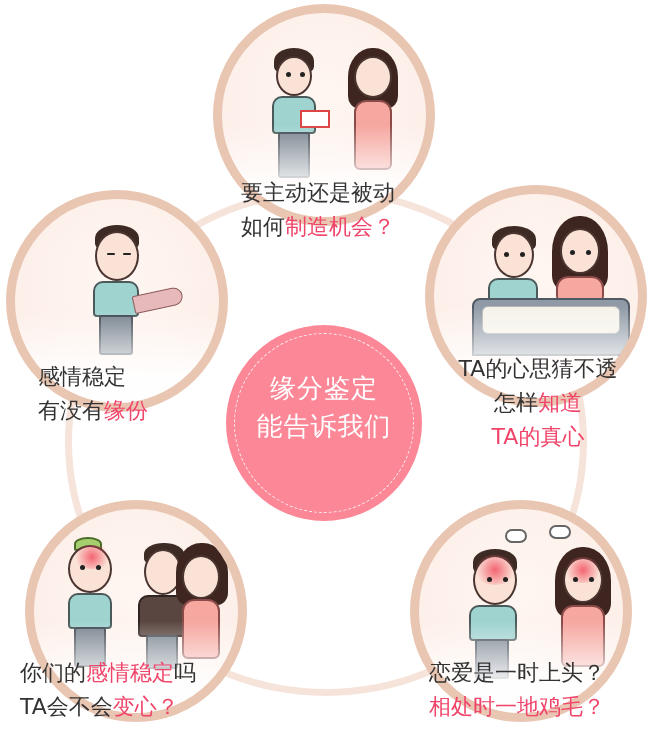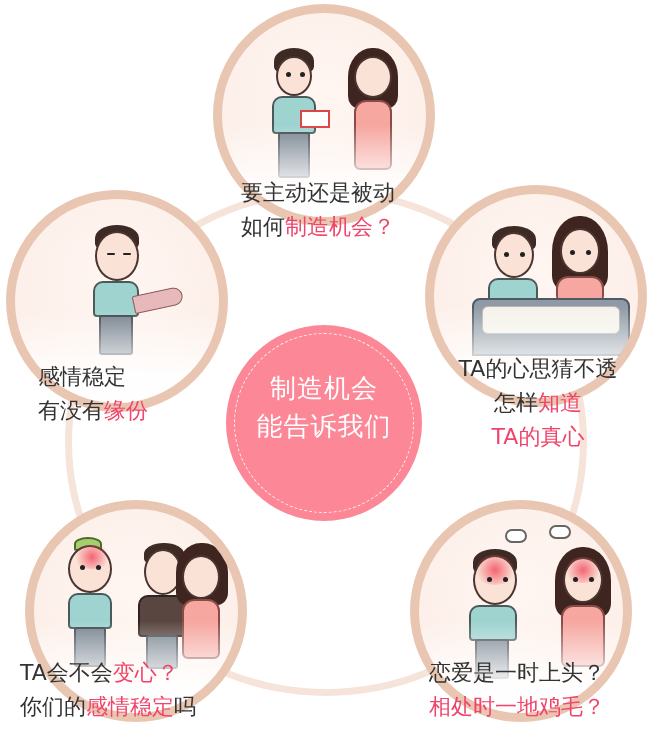--- a/index.html
+++ b/index.html
@@ -165,21 +165,21 @@
       <div class="eye" style="left:128px;top:48px;"></div>
       <div class="eye" style="left:144px;top:48px;"></div>
       <div class="dress" style="left:116px;top:76px;width:44px;height:62px;"></div>
     </div>
     <div class="fade"></div>
   </div>
 
   <div class="center-circle">
     <div class="dash"></div>
     <div class="center-text">
-      <div>制造机会</div>
+      <div>缘分鉴定</div>
       <div>能告诉我们</div>
     </div>
   </div>
 
   <div class="caption cap-top">
     <div>要主动还是被动</div>
     <div><span>如何</span><span class="hl">制造机会？</span></div>
   </div>
 
   <div class="caption cap-left">
@@ -187,22 +187,22 @@
     <div><span>有没有</span><span class="hl">缘份</span></div>
   </div>
 
   <div class="caption cap-right">
     <div>TA的心思猜不透</div>
     <div><span>怎样</span><span class="hl">知道</span></div>
     <div class="hl">TA的真心</div>
   </div>
 
   <div class="caption cap-bl">
+    <div><span>你们的</span><span class="hl">感情稳定</span><span>吗</span></div>
     <div><span>TA会不会</span><span class="hl">变心？</span></div>
-    <div><span>你们的</span><span class="hl">感情稳定</span><span>吗</span></div>
   </div>
 
   <div class="caption cap-br">
     <div>恋爱是一时上头？</div>
     <div class="hl">相处时一地鸡毛？</div>
   </div>
 
 </div>
 
 </body></html>

